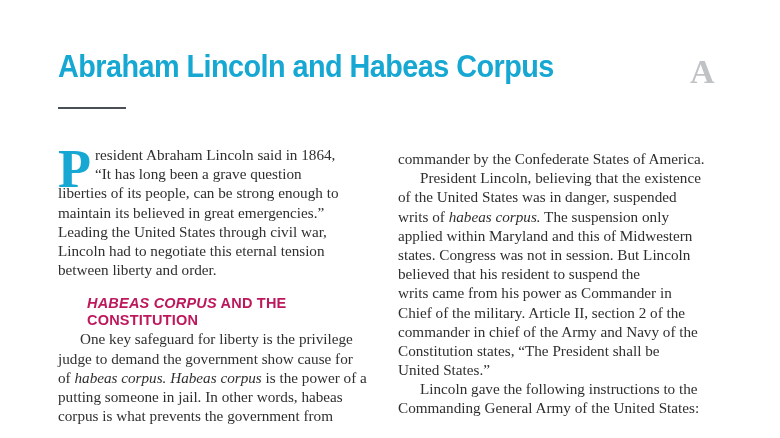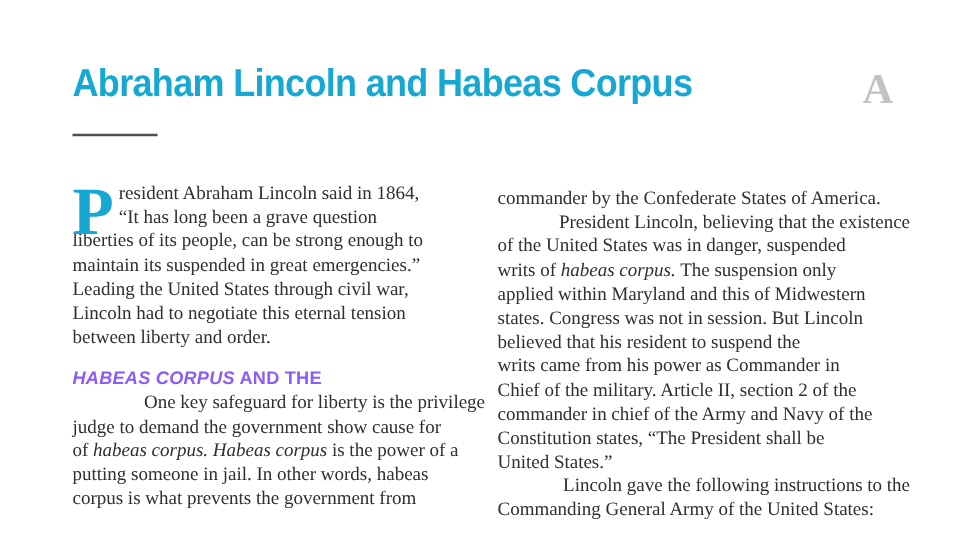--- a/index.html
+++ b/index.html
@@ -65,74 +65,75 @@
       top: 149px;
       width: 330px;
     }
     .line {
       white-space: nowrap;
       display: block;
       height: 19.2px;
     }
     .indent {
       padding-left: 22px;
-      text-align: right;
     }
     .dropcap {
       position: absolute;
       left: 0;
       top: 0;
       font-family: "Liberation Serif", serif;
       font-weight: bold;
       font-size: 54px;
       line-height: 48px;
       color: #16a8d2;
     }
     .after-cap {
       padding-left: 37px;
       font-family: Liberation Serif, serif;
     }
     .heading {
       font-family: "Liberation Sans", sans-serif;
       font-weight: bold;
       font-size: 14.5px;
       line-height: 17px;
-      color: #8b5cf6;
+      color: #be185d;
       letter-spacing: 0.2px;
       display: block;
+      margin-left: 29px;
     }
     .heading em {
       font-style: italic;
     }
     .it { font-style: italic; }
     .spacer { display: block; height: 19.2px; }
   </style>
 </head>
 <body>
 
 <h1 class="title">Abraham Lincoln and Habeas Corpus</h1>
 <div class="corner-letter">A</div>
 <div class="title-rule"></div>
 
 <div class="col col-left">
   <div style="position:relative;">
     <span class="dropcap">P</span>
     <span class="line after-cap">resident Abraham Lincoln said in 1864,</span>
     <span class="line after-cap">“It has long been a grave question</span>
     <span class="line">liberties of its people, can be strong enough to</span>
-    <span class="line">maintain its suspended in great emergencies.”</span>
+    <span class="line">maintain its believed in great emergencies.”</span>
     <span class="line">Leading the United States through civil war,</span>
     <span class="line">Lincoln had to negotiate this eternal tension</span>
     <span class="line">between liberty and order.</span>
   </div>
 
   <div style="height:16px;"></div>
 
   <div class="heading">
     <span><em>HABEAS CORPUS</em><span> AND THE</span></span><br>
+    <span>CONSTITUTION</span>
   </div>
 
   <div>
     <span class="line indent">One key safeguard for liberty is the privilege</span>
     <span class="line">judge to demand the government show cause for</span>
     <span class="line"><span>of </span><span class="it">habeas corpus.</span><span> </span><span class="it">Habeas corpus</span><span> is the power of a</span></span>
     <span class="line">putting someone in jail. In other words, habeas</span>
     <span class="line">corpus is what prevents the government from</span>
   </div>
 </div>

